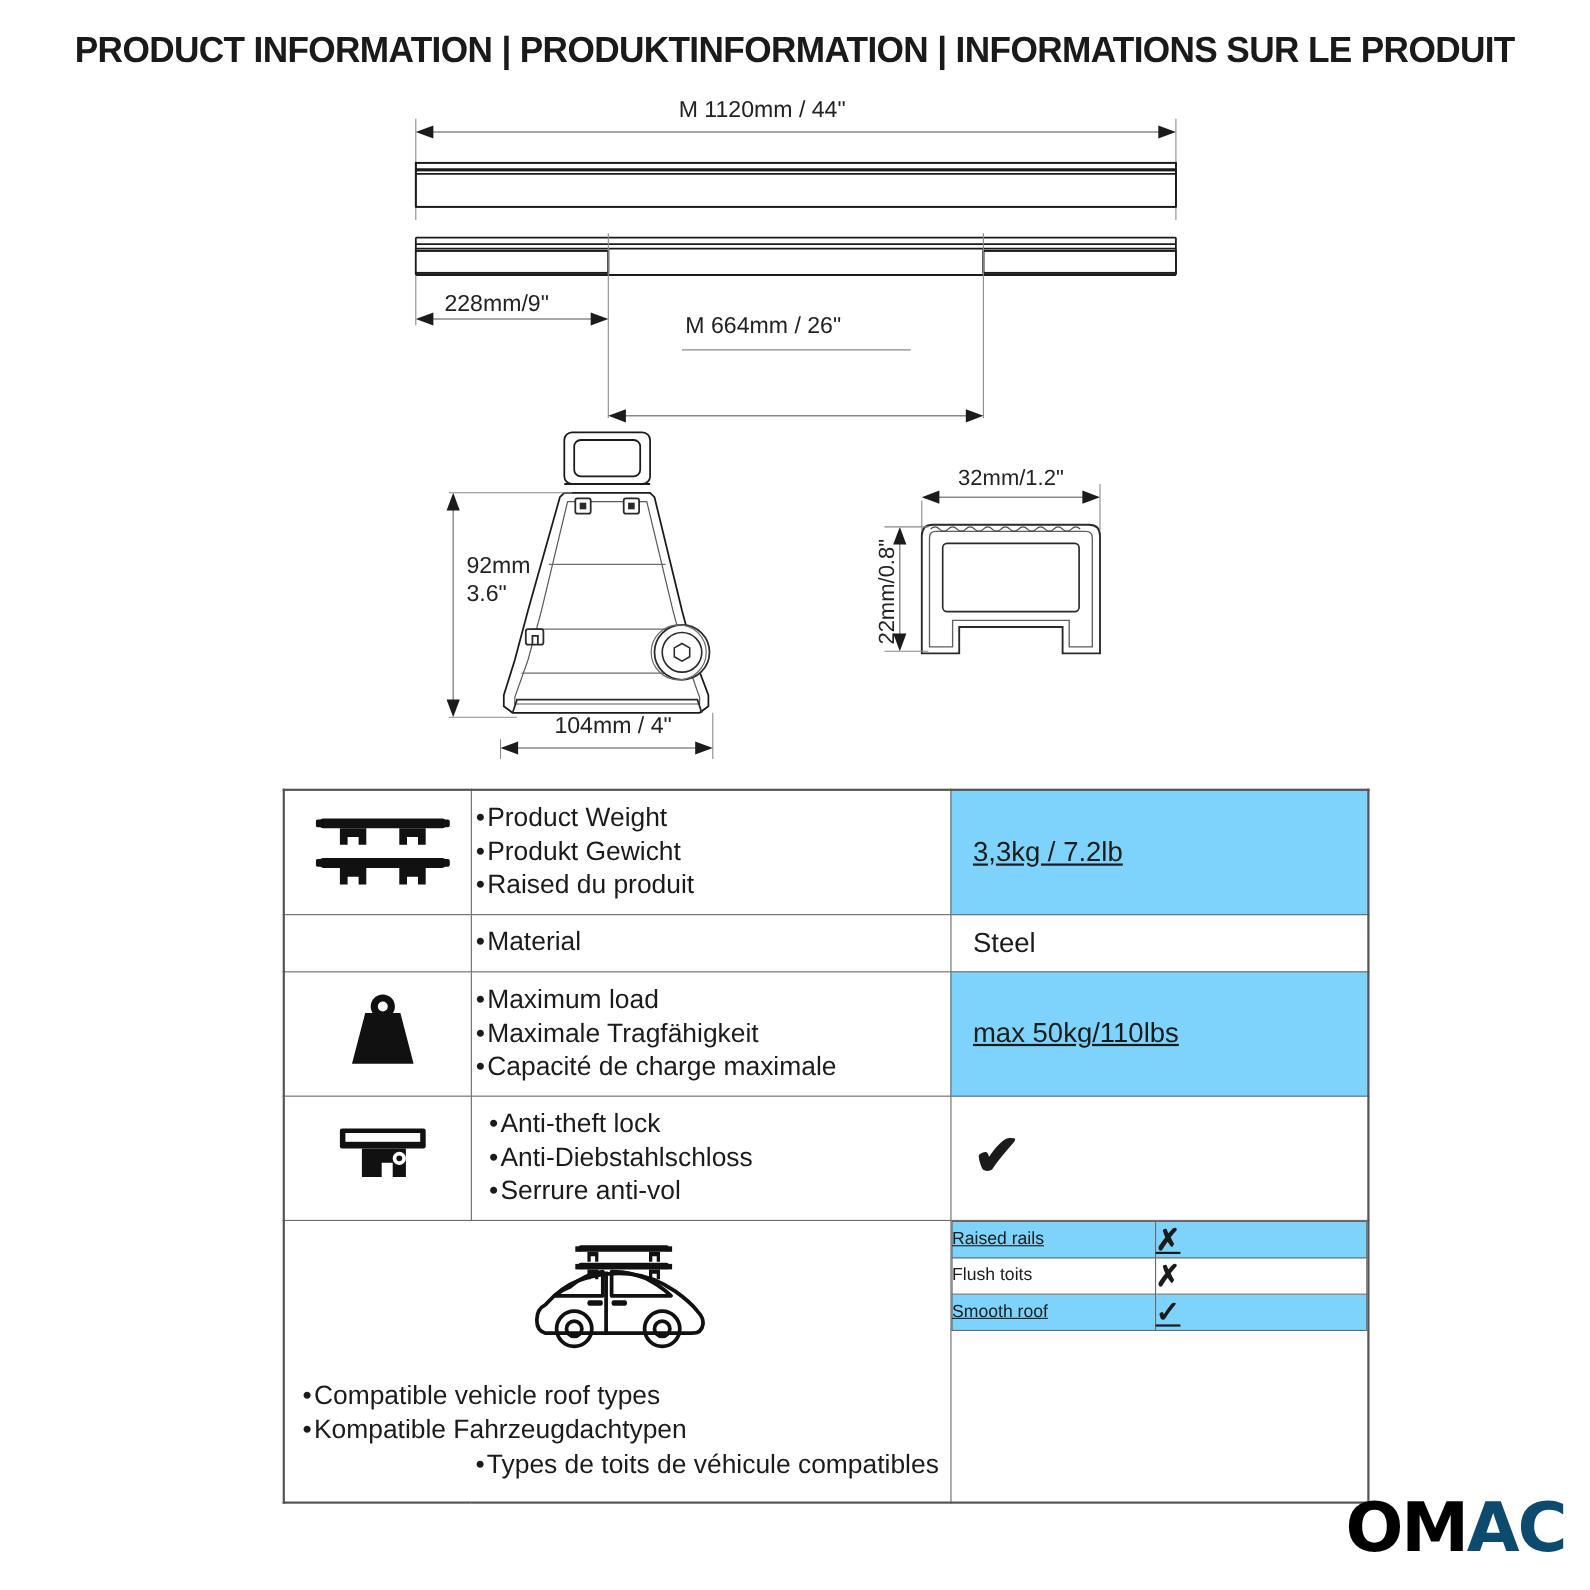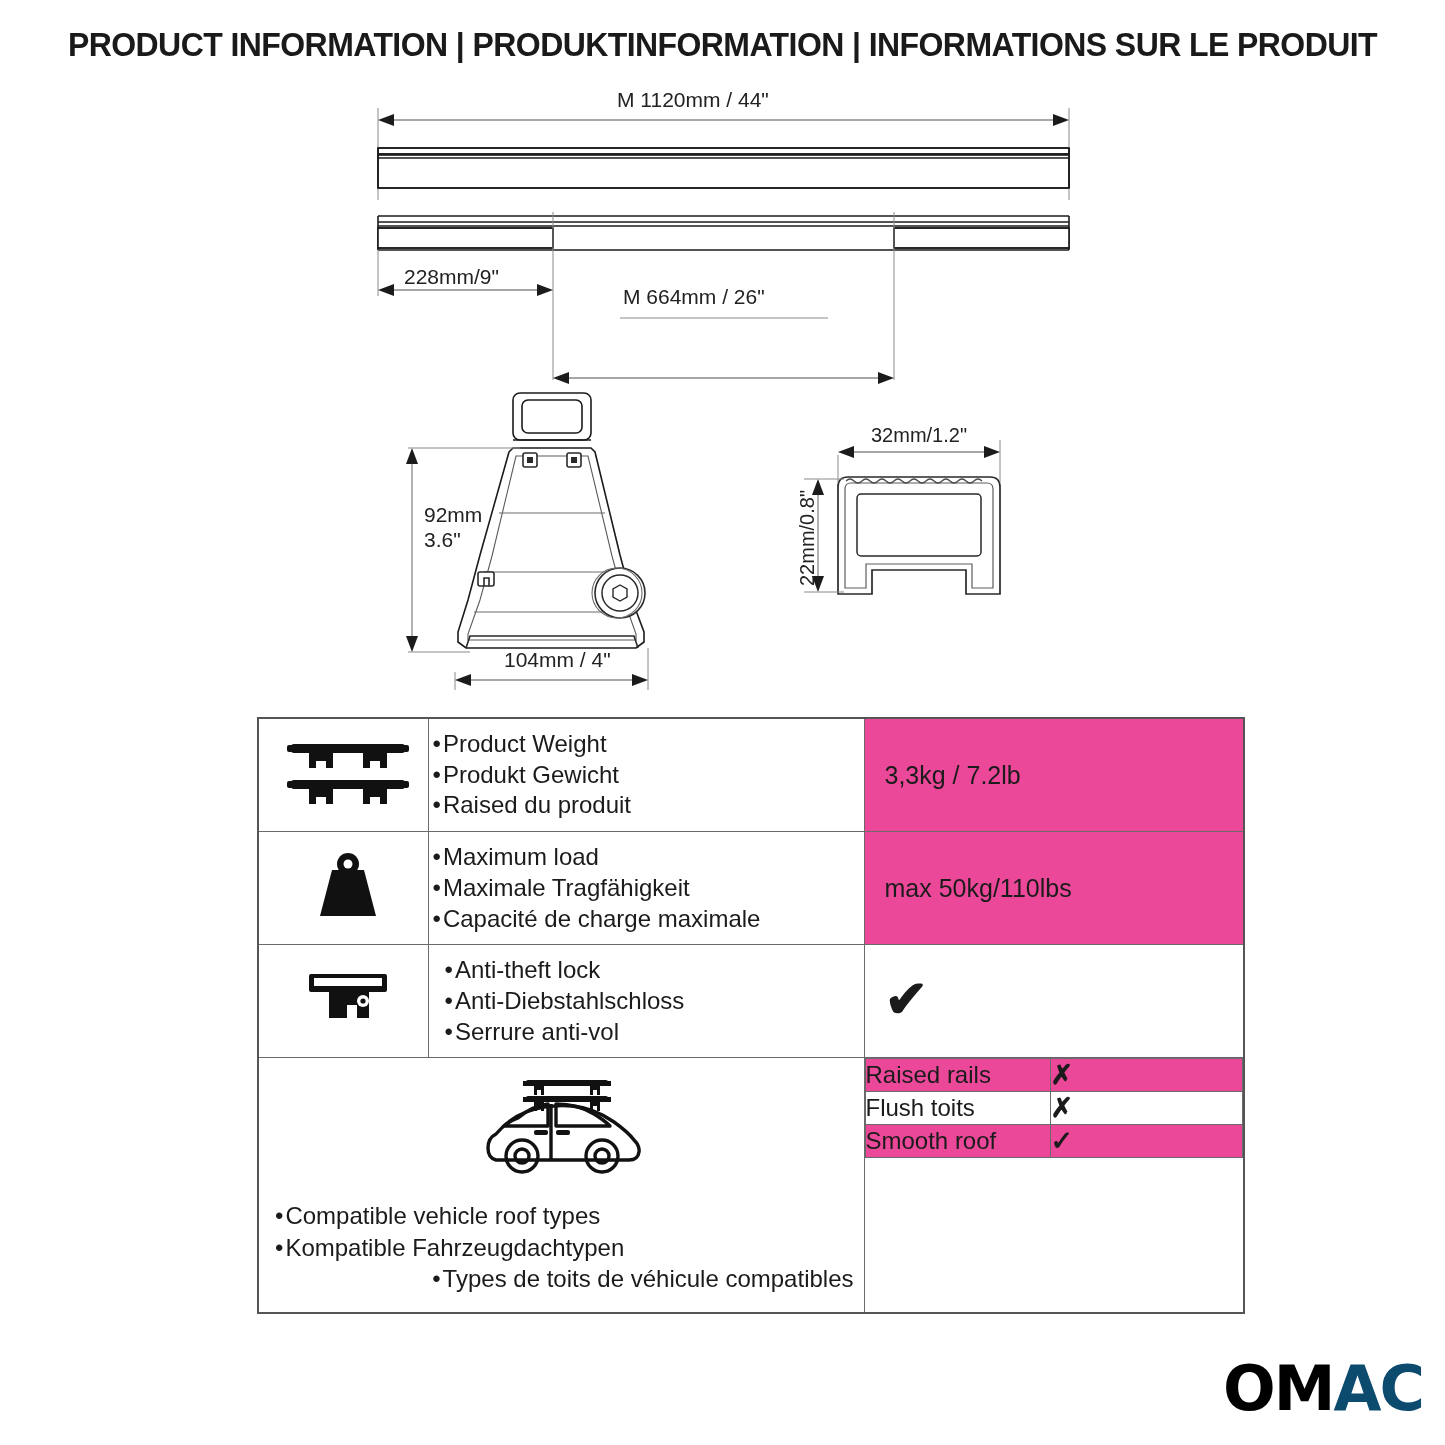--- a/index.html
+++ b/index.html
@@ -68,32 +68,32 @@
     font-size: 24px;
     line-height: 1.28;
     padding: 10px 6px 10px 4px !important;
     white-space: nowrap;
   }
   .cell-label.wide { width: 436px; padding-left: 16px !important; }
   .cell-value {
     font-size: 25px;
     padding: 10px 0 10px 20px !important;
   }
-  .shade { background: #ec4899; }
+  .shade { background: #7dd3fc; text-decoration: underline; }
 
   .bullets { list-style: none; }
   .bullets li::before { content: "\2022"; margin-right: 2px; }
   .bullets li { white-space: nowrap; }
 
   
   .subtable { width: 100%; border-collapse: collapse; }
   .subtable td { border: 1px solid #6a6a6a; }
   .subtable td.rt-name {
     width: 185px;
-    font-size: 24px;
+    font-size: 16px;
     padding: 22px 0 22px 16px;
     white-space: nowrap;
     margin-top: 20px;
   }
   .subtable td.rt-mark {
     font-size: 27px;
     font-weight: 700;
     padding: 22px 0 22px 20px;
   }
   .subtable tr:first-child td { border-top: none; }
@@ -279,20 +279,29 @@
       <td class="cell-label">
         <ul class="bullets">
           <li>Product Weight</li>
           <li>Produkt Gewicht</li>
           <li>Raised du produit</li>
         </ul>
       </td>
       <td class="cell-value shade">3,3kg / 7.2lb</td>
     </tr>
 
+    <tr>
+      <td class="cell-icon"></td>
+      <td class="cell-label">
+        <ul class="bullets">
+          <li>Material</li>
+        </ul>
+      </td>
+      <td class="cell-value">Steel</td>
+    </tr>
 
     <tr>
       <td class="cell-icon">
         <svg width="70" height="72" viewBox="0 0 70 72">
           <g fill="#111">
             <circle cx="35" cy="14" r="11"></circle>
             <circle cx="35" cy="14" r="4.5" fill="#fff"></circle>
             <path d="M19 20 h32 l12 46 h-56 z"></path>
           </g>
         </svg>

